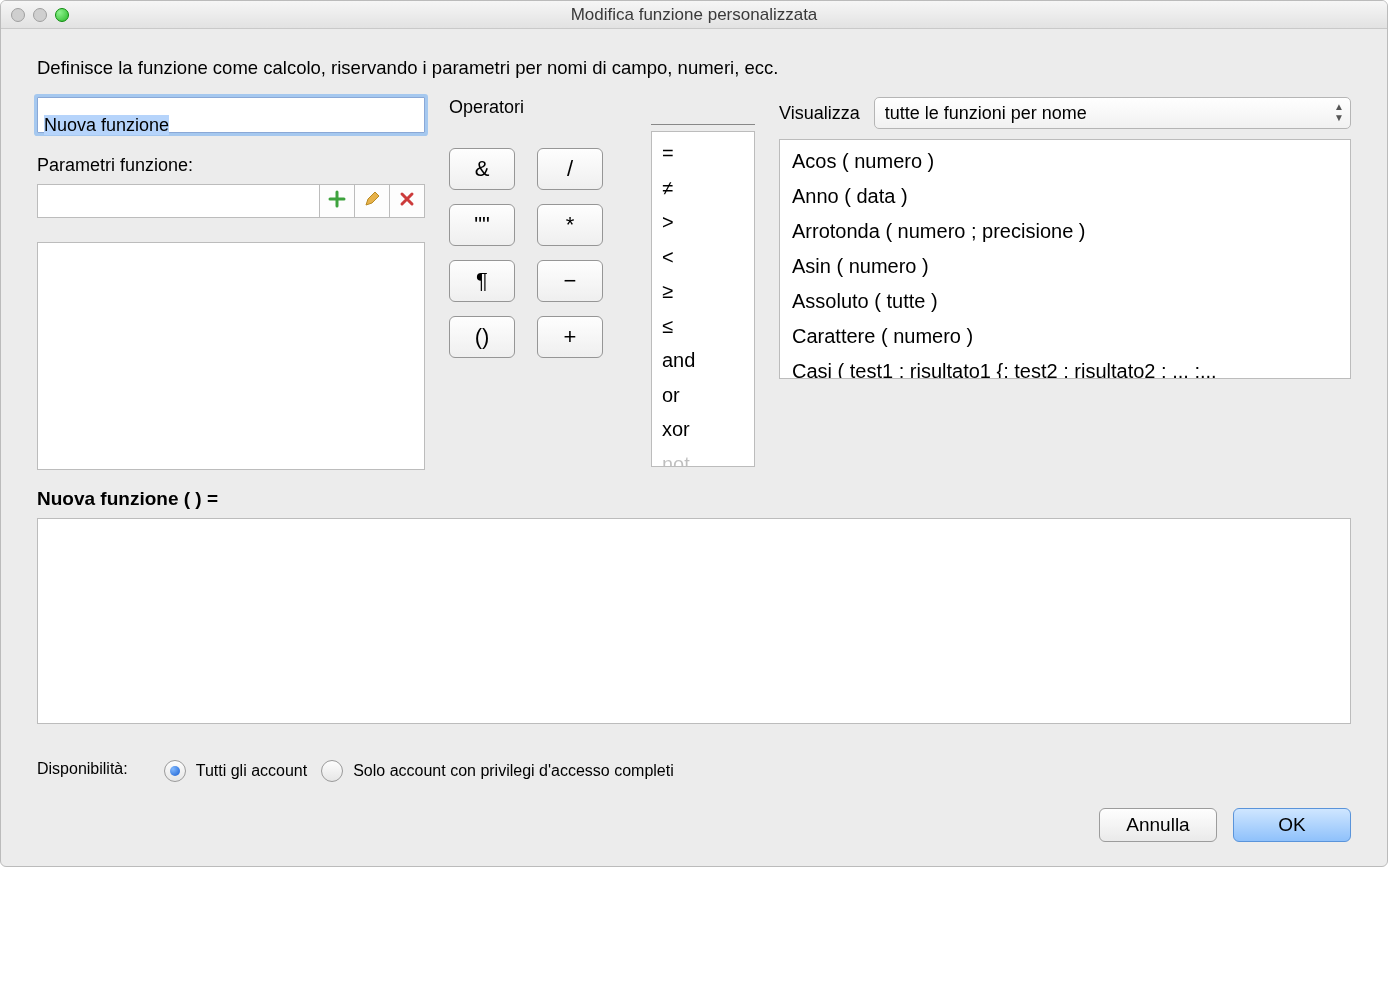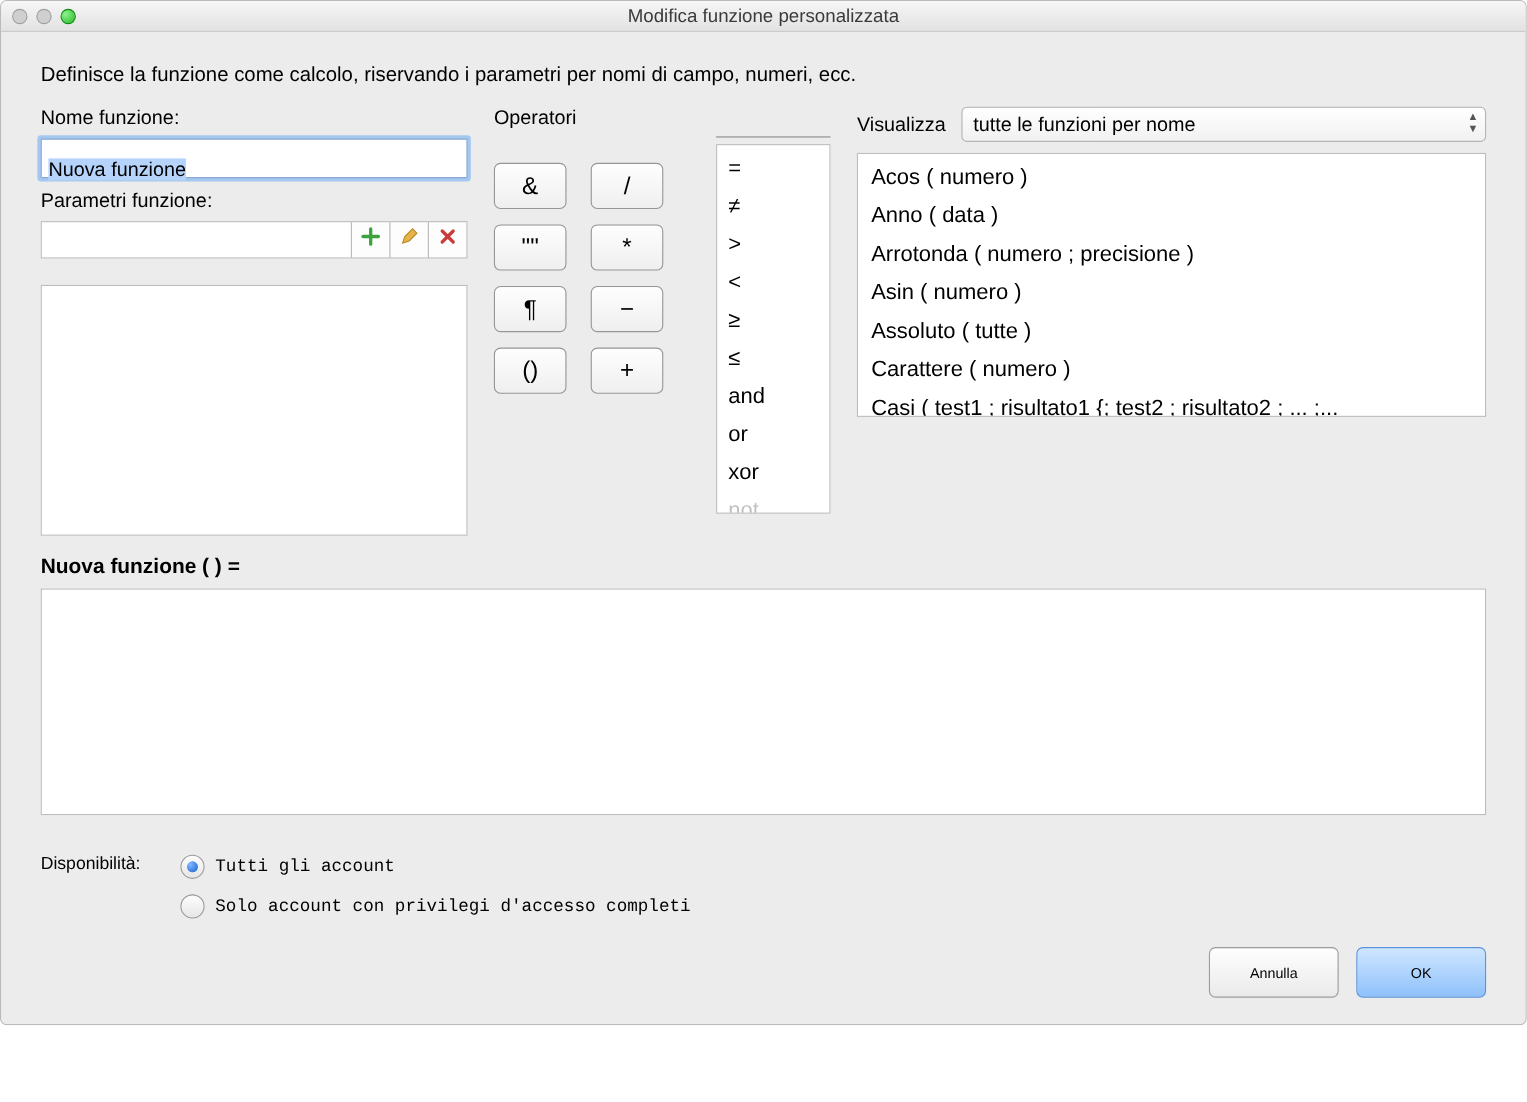--- a/index.html
+++ b/index.html
@@ -177,44 +177,44 @@
     border: 1px solid #bcbcbc;
   }
 
   .avail-row {
     margin-top: 36px;
     display: flex;
     align-items: flex-start;
     gap: 36px;
     font-size: 16px;
   }
-  .radio-group { display: flex; flex-direction: column; gap: 14px; font-family: Liberation Mono, monospace; }
+  .radio-group { display: flex; gap: 14px; }
   .radio-item { display: flex; align-items: center; gap: 10px; }
   .radio {
     width: 22px; height: 22px; border-radius: 50%;
     border: 1px solid #9a9a9a;
     background: linear-gradient(#fdfdfd, #e6e6e6);
     display:flex; align-items:center; justify-content:center;
   }
   .radio.checked::after {
     content:""; width:10px; height:10px; border-radius:50%;
     background: radial-gradient(circle at 30% 30%, #7fb8ff, #1a5fd0);
   }
 
   .footer-btns {
     display: flex; justify-content: flex-end; gap: 16px;
     margin-top: 26px;
   }
   .btn {
     min-width: 118px;
-    height: 46px;
+    height: 34px;
     border: 1px solid #9c9c9c;
     border-radius: 6px;
     background: linear-gradient(#fefefe, #eaeaea);
-    font-size: 13px;
+    font-size: 19px;
     display:flex; align-items:center; justify-content:center;
   }
   .btn.primary {
     background: linear-gradient(#cfe6ff, #8fc1fb);
     border-color: #5a94da;
   }
 </style>
 </head>
 <body>
 
@@ -229,26 +229,25 @@
     <div class="title">Modifica funzione personalizzata</div>
   </div>
 
   <div class="content">
 
     <div class="desc">Definisce la funzione come calcolo, riservando i parametri per nomi di campo, numeri, ecc.</div>
 
     <div class="top-row">
 
       <div class="col-left">
-        <div class="field-label">Nome funzione:</div>
         <div class="name-input">
           <span class="sel">Nuova funzione</span>
         </div>
 
-        <div class="field-label" style="margin-top:10px">Parametri funzione:</div>
+        <div class="field-label" style="margin-top:22px">Parametri funzione:</div>
         <div class="param-input-row">
           <div class="param-input"></div>
           <div class="icon-btn">
             <span>
               <svg viewBox="0 0 18 18">
                   <path d="M9 2v14M2 9h14" stroke="#3da23d" stroke-width="3" stroke-linecap="round"></path>
                 </svg>
             </span>
           </div>
           <div class="icon-btn">

